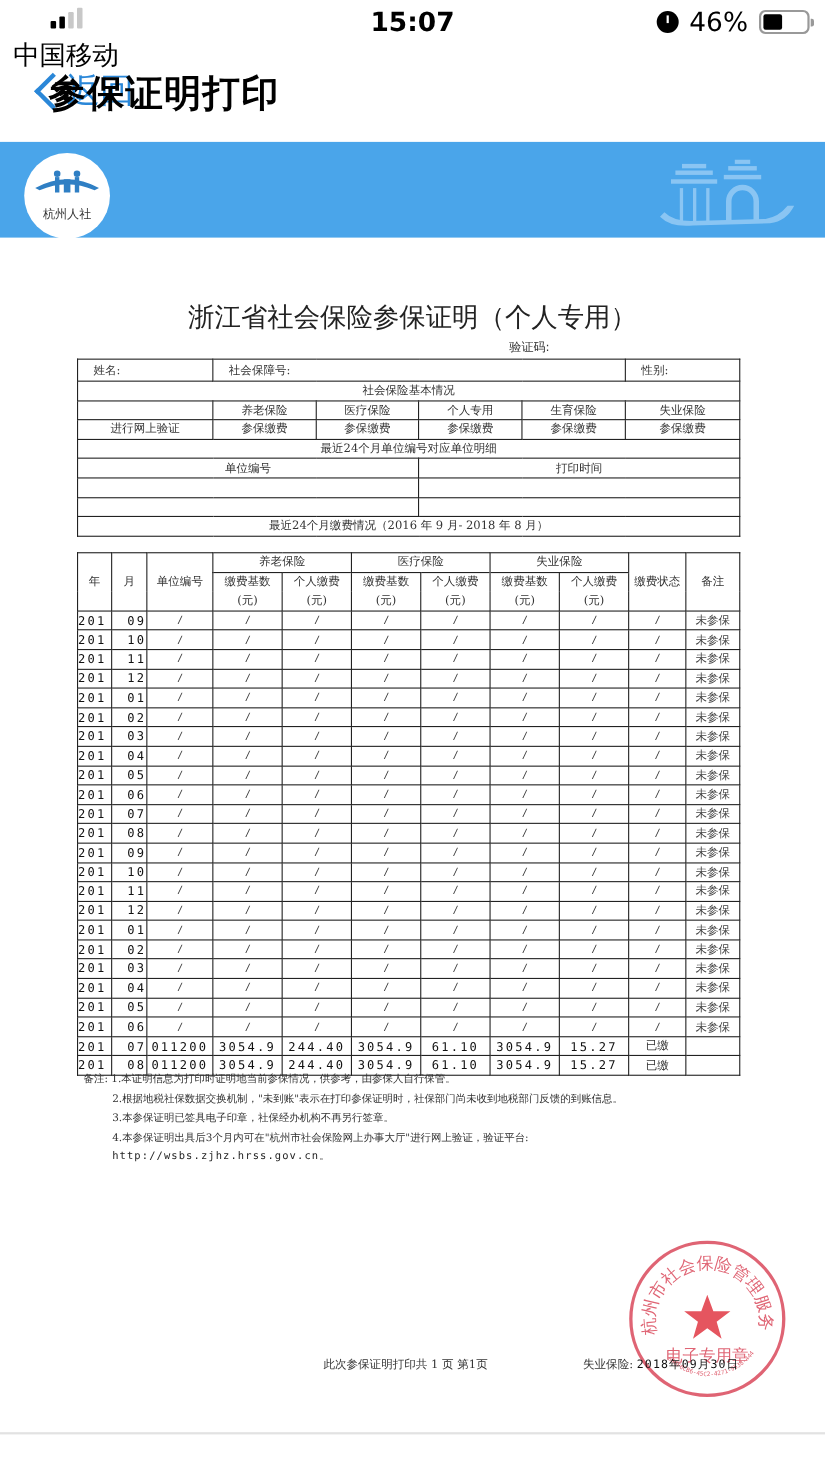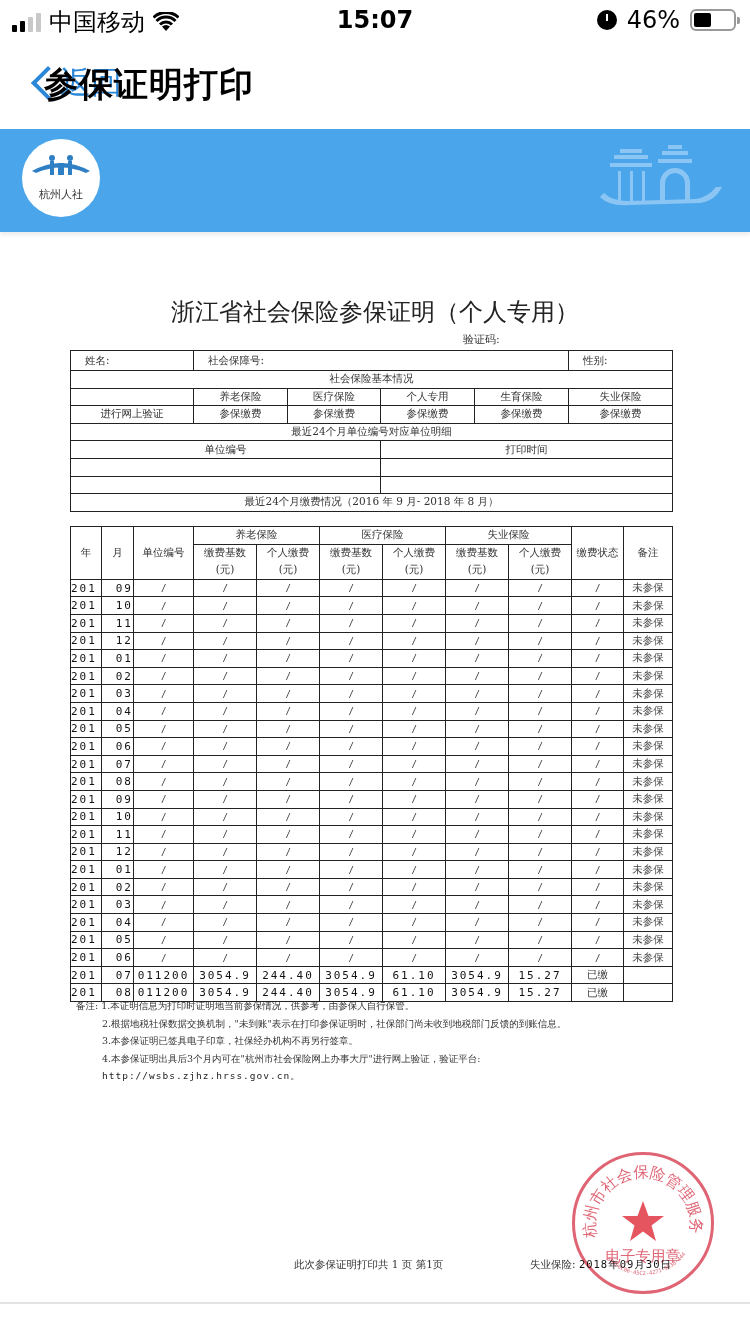--- a/index.html
+++ b/index.html
@@ -1,21 +1,21 @@
 <!DOCTYPE html>
 <html><head>
 <meta charset="utf-8">
 <style>
   * { margin:0; padding:0; box-sizing:border-box; }
   html, body { width:750px; height:1334px; background:#ffffff; overflow:hidden; }
   body { font-family: "DejaVu Sans", "Liberation Sans", sans-serif; color:#000; position:relative; }
 
   
   .status-bar { position:absolute; left:0; top:0; width:750px; height:42px; }
-  .sb-left { position:absolute; left:12px; top:6px; display:flex; align-items:center; gap:8px; font-size:24px; }
+  .sb-left { position:absolute; left:12px; top:6px; display:flex; align-items:center; gap:8px; font-size:24px;flex-direction:column; }
   .signal { display:flex; align-items:flex-end; gap:3px; height:20px; }
   .signal span { display:block; width:5px; background:#000; border-radius:1px; }
   .signal span.dim { background:#c8c8c8; }
   .sb-time { position:absolute; left:0; width:750px; top:6px; text-align:center; font-size:24px; font-weight:bold; }
   .sb-right { position:absolute; right:14px; top:6px; display:flex; align-items:center; gap:10px; font-size:24px; }
   .battery { width:46px; height:22px; border:2px solid #999; border-radius:6px; position:relative; padding:2px; }
   .battery .fill { width:46%; height:100%; background:#000; border-radius:2px; }
   .battery::after { content:""; position:absolute; right:-6px; top:6px; width:3px; height:7px; background:#999; border-radius:0 2px 2px 0; }
   .alarm { width:20px; height:20px; border-radius:50%; background:#000; position:relative; }
   .alarm::after { content:""; position:absolute; left:9px; top:4px; width:2px; height:7px; background:#fff; }
@@ -28,21 +28,21 @@
   .nav-title { position:absolute; left:0; width:750px; top:20px; text-align:left; font-size:34px; font-weight:bold; letter-spacing:1px;padding-left:44px; }
 
   
   .banner { position:absolute; left:0; top:129px; width:750px; height:103px; background:#4aa5ea; box-shadow:0 3px 4px rgba(0,0,0,0.08); }
   .logo { position:absolute; left:22px; top:10px; width:78px; height:78px; border-radius:50%; background:#fff; }
   .logo svg { position:absolute; left:8px; top:14px; }
   .logo-text { position:absolute; left:0; width:78px; top:48px; text-align:center; font-size:11px; color:#333; }
   .banner-deco { position:absolute; right:28px; top:16px; opacity:0.55; }
 
   
-  .doc { position:absolute; left:0; top:240px; width:750px; height:1070px; background:#fff; }
+  .doc { position:absolute; left:0; top:216px; width:750px; height:1070px; background:#fff; }
   .doc-title { position:absolute; left:0; width:750px; top:56px; text-align:center; font-family:"DejaVu Serif","Liberation Serif",serif; font-size:24px; color:#222; }
   .verify { position:absolute; left:463px; top:92px; font-size:11px; color:#333; }
 
   table.cert { position:absolute; left:70px; border-collapse:collapse; table-layout:fixed; font-family:"DejaVu Serif","Liberation Serif",serif; }
   table.cert td { border:1.6px solid #222; font-size:10.5px; color:#333; text-align:center; height:17.6px; padding:0; overflow:hidden; white-space:nowrap; }
   .t-top { top:110px; width:602px; }
   .t-main { top:286px; width:602px; }
   td.left { text-align:left !important; padding-left:14px !important; }
   td.mono { font-family:"DejaVu Sans Mono","Liberation Mono",monospace; letter-spacing:2px; color:#111 !important; font-size:11px !important; }
   td.remark { color:#444 !important; }

